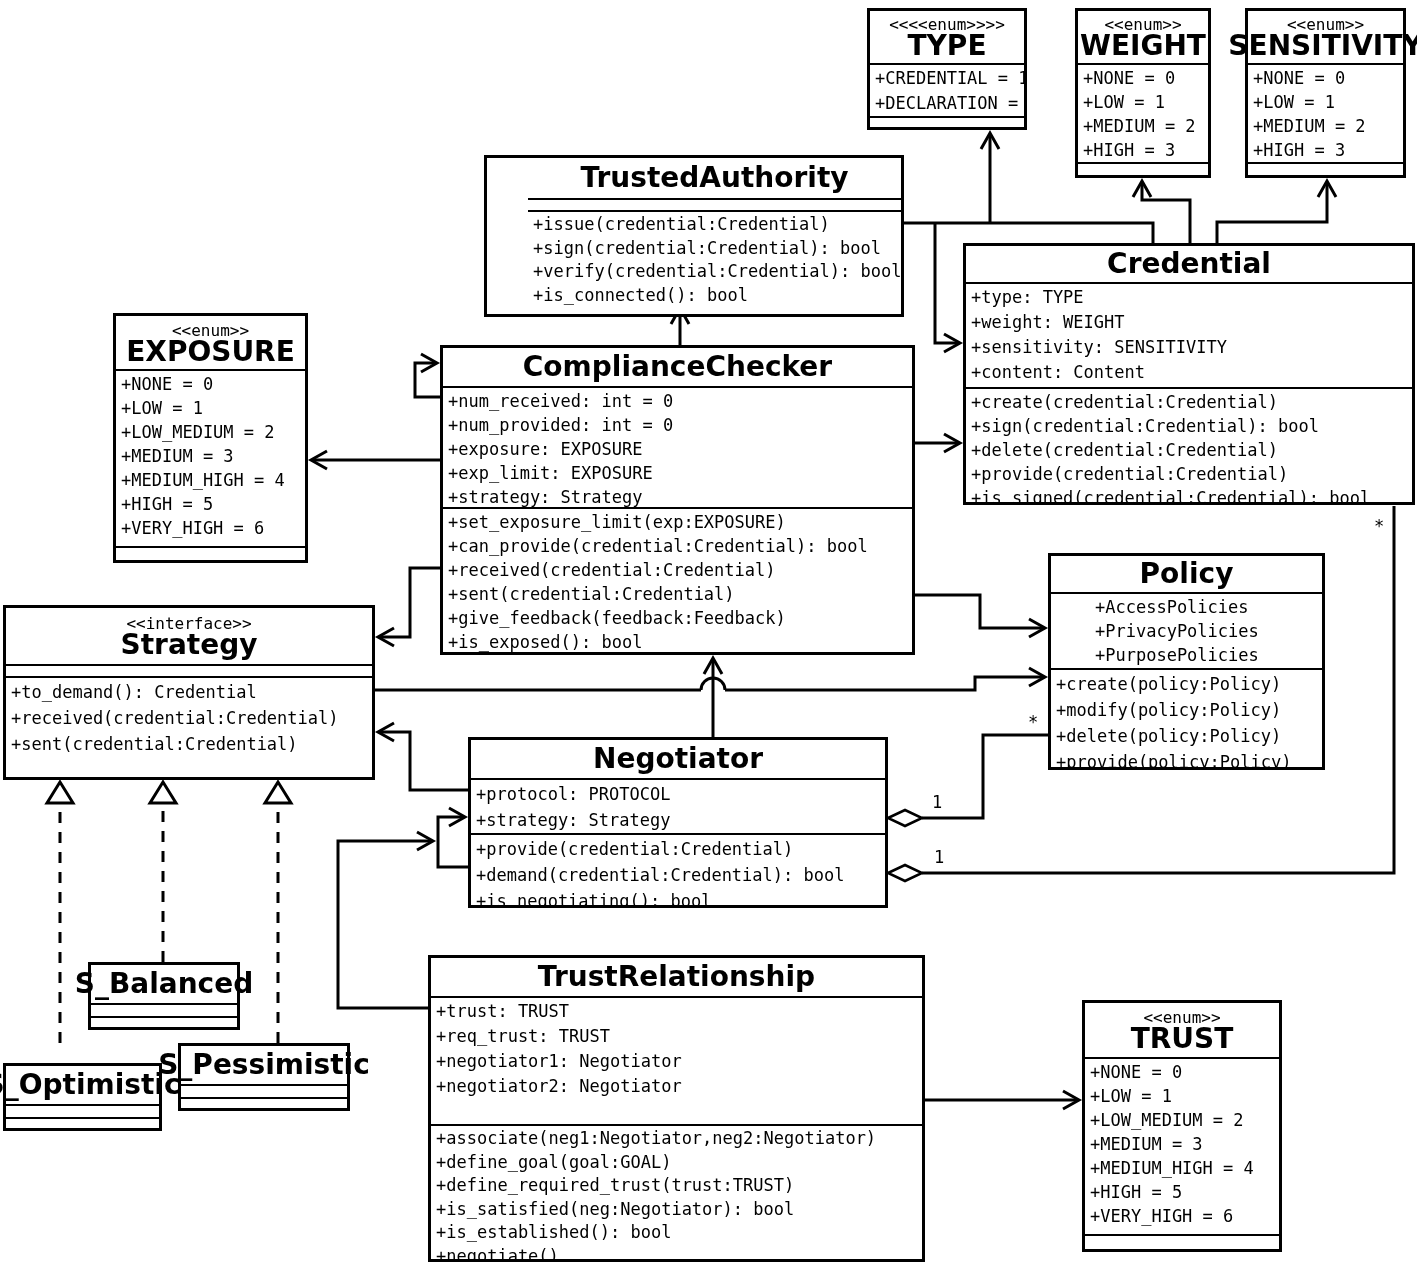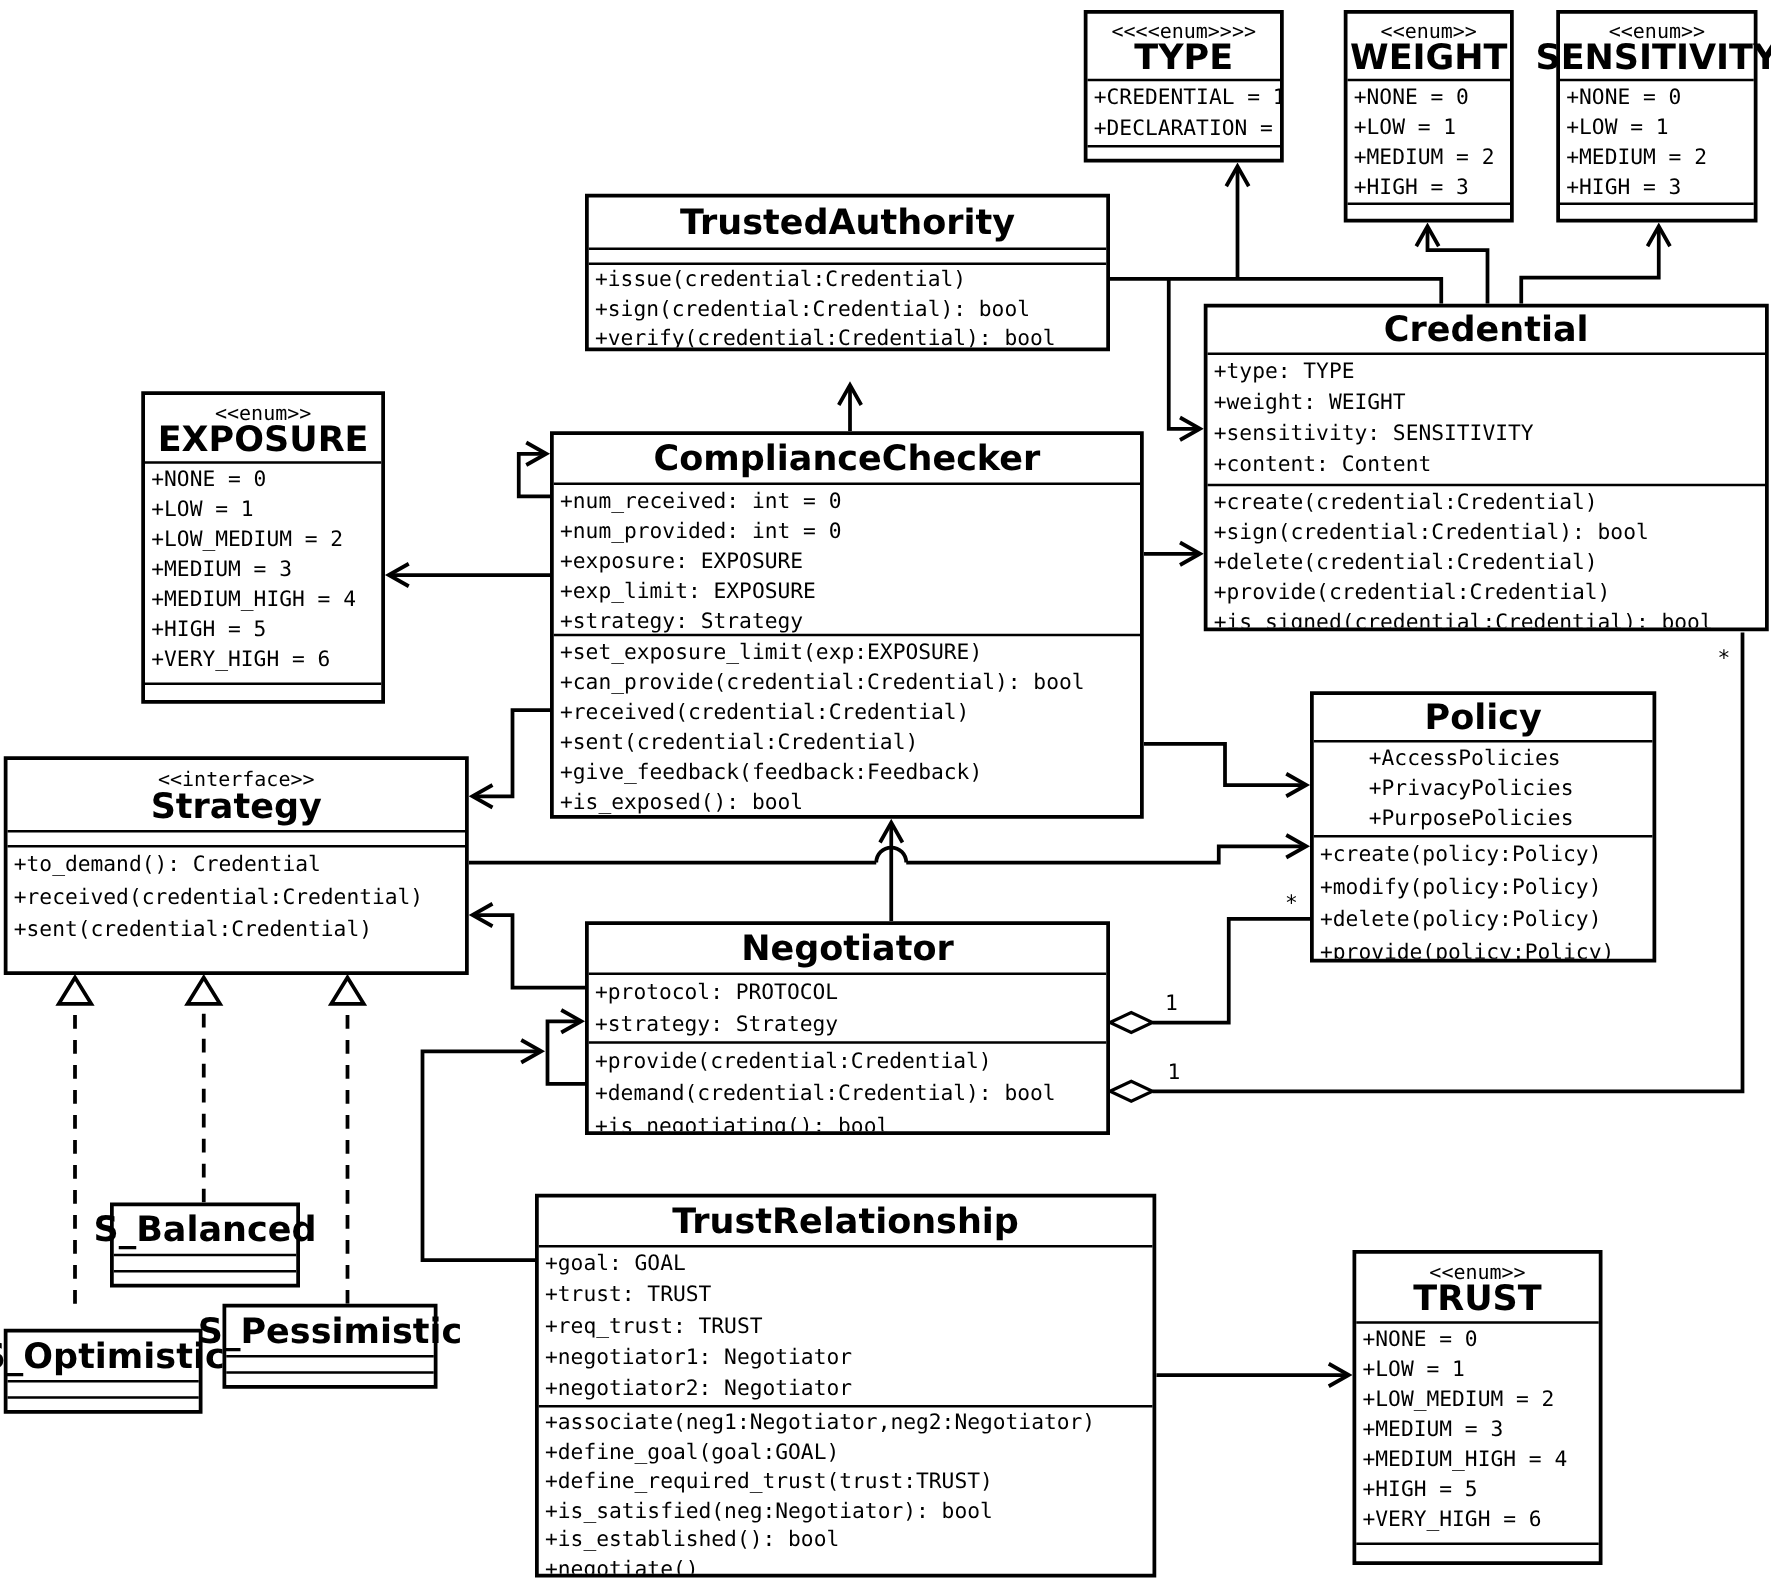--- a/index.html
+++ b/index.html
@@ -123,21 +123,21 @@
     </div>
     <div class="sec lh24">
       <div class="row">+NONE = 0</div>
       <div class="row">+LOW = 1</div>
       <div class="row">+MEDIUM = 2</div>
       <div class="row">+HIGH = 3</div>
     </div>
     <div class="sec grow"></div>
   </div>
 
-  <div class="cls" style="left:468px;top:155px;width:420px;height:126px;">
+  <div class="cls" style="left:484px;top:155px;width:420px;height:162px;padding-left:41px;">
     <div class="hd" style="height:40px;">
       <div class="nm">TrustedAuthority</div>
     </div>
     <div class="sec" style="height:10px;padding:0;"></div>
     <div class="sec grow lh23">
       <div class="row">+issue(credential:Credential)</div>
       <div class="row">+sign(credential:Credential): bool</div>
       <div class="row">+verify(credential:Credential): bool</div>
       <div class="row">+is_connected(): bool</div>
     </div>
@@ -267,21 +267,20 @@
     </div>
     <div class="sec" style="height:11px;padding:0;"></div>
     <div class="sec grow" style="padding:0;"></div>
   </div>
 
   <div class="cls" style="left:428px;top:955px;width:497px;height:307px;">
     <div class="hd" style="height:38px;">
       <div class="nm">TrustRelationship</div>
     </div>
     <div class="sec lh25" style="height:125px;">
-      <div class="row">+goal: GOAL</div>
       <div class="row">+trust: TRUST</div>
       <div class="row">+req_trust: TRUST</div>
       <div class="row">+negotiator1: Negotiator</div>
       <div class="row">+negotiator2: Negotiator</div>
     </div>
     <div class="sec grow lh23">
       <div class="row">+associate(neg1:Negotiator,neg2:Negotiator)</div>
       <div class="row">+define_goal(goal:GOAL)</div>
       <div class="row">+define_required_trust(trust:TRUST)</div>
       <div class="row">+is_satisfied(neg:Negotiator): bool</div>

